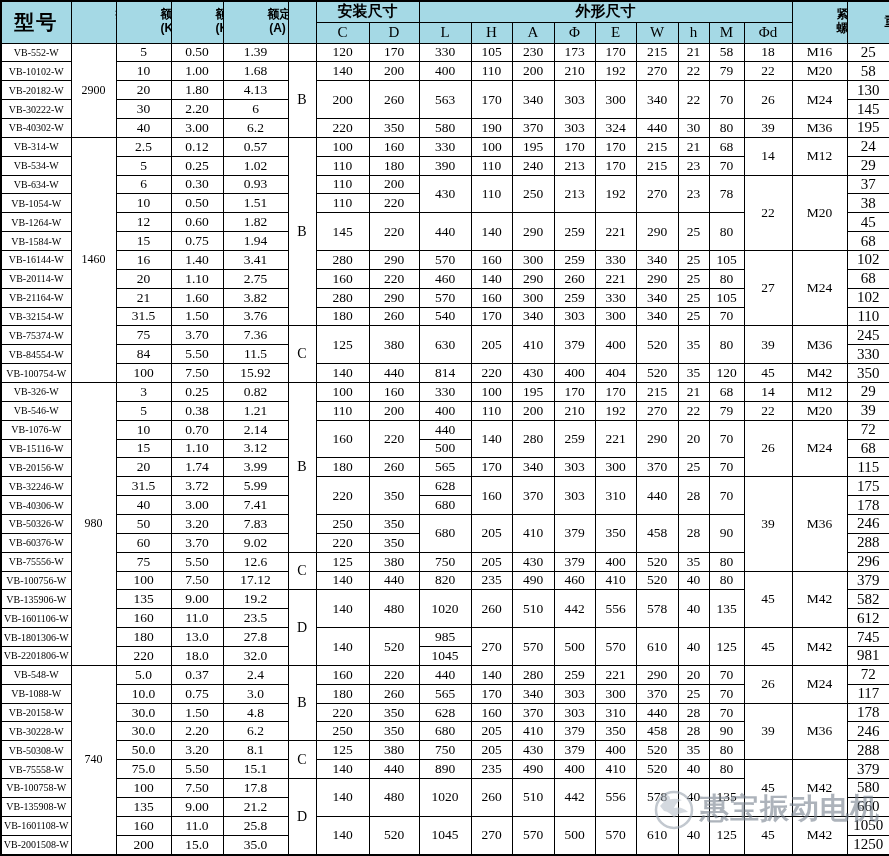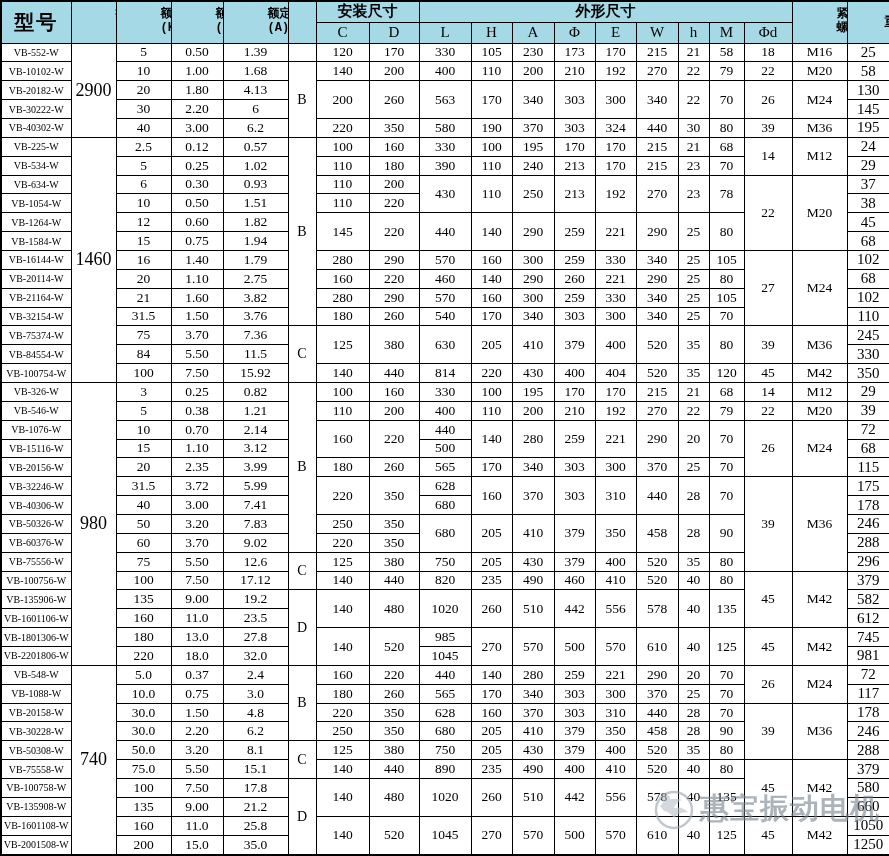--- a/index.html
+++ b/index.html
@@ -1,28 +1,28 @@
 <!DOCTYPE html>
 <html><head>
 <meta charset="utf-8">
 <style>
   html,body{margin:0;padding:0;width:889px;height:856px;background:#fff;overflow:hidden;position:relative;}
   body{font-family:"Liberation Serif", serif;}
   table{border-collapse:collapse;table-layout:fixed;width:889px;height:856px;border:2px solid #000;}
   th,td{border:1px solid #000;text-align:center;vertical-align:middle;padding:0;overflow:hidden;white-space:nowrap;color:#000;}
-  thead th{background:#a5d9e5;font-weight:bold;font-family:Liberation Mono, monospace;}
+  thead th{background:#a5d9e5;font-weight:bold;font-family:Liberation Sans, sans-serif;}
   thead tr{height:21px;}
   th.big{font-size:20px;letter-spacing:2px;}
   th.two-line{font-size:12px;line-height:1.15;padding-left:44px;}
   th.mid{font-size:15px;font-weight:bold;}
   th.sub{font-family:"Liberation Serif", serif;font-size:15px;font-weight:normal;}
   th.weight-h{font-size:13px;letter-spacing:1px;padding-left:37px;}
   td{font-size:13.5px;}
   td.col-0{font-size:10px;}
-  td.col-1{font-size:18px;}
+  td.col-1{font-size:12px;}
   td.col-5{font-size:14px;}
   td.col-18{font-size:15px;}
   .watermark{position:absolute;left:652px;top:786px;display:flex;align-items:center;gap:4px;opacity:.6;pointer-events:none;z-index:5;}
   .watermark .wm-text{font-size:29px;font-weight:bold;color:#77828f;font-family:"Liberation Sans", sans-serif;letter-spacing:1px;}
   .wm-logo{flex:0 0 auto;}
 </style>
 </head>
 <body>
 
 <table>
@@ -170,21 +170,21 @@
         <td class="col-11">303</td>
         <td class="col-12">324</td>
         <td class="col-13">440</td>
         <td class="col-14">30</td>
         <td class="col-15">80</td>
         <td class="col-16">39</td>
         <td class="col-17">M36</td>
         <td class="col-18">195</td>
       </tr>
       <tr>
-        <td class="col-0">VB-225-W</td>
+        <td class="col-0">VB-314-W</td>
         <td rowspan="13" class="col-1">1460</td>
         <td class="col-2">2.5</td>
         <td class="col-3">0.12</td>
         <td class="col-4">0.57</td>
         <td rowspan="10" class="col-5">B</td>
         <td class="col-6">100</td>
         <td class="col-7">160</td>
         <td class="col-8">330</td>
         <td class="col-9">100</td>
         <td class="col-10">195</td>
@@ -263,21 +263,21 @@
         <td class="col-0">VB-1584-W</td>
         <td class="col-2">15</td>
         <td class="col-3">0.75</td>
         <td class="col-4">1.94</td>
         <td class="col-18">68</td>
       </tr>
       <tr>
         <td class="col-0">VB-16144-W</td>
         <td class="col-2">16</td>
         <td class="col-3">1.40</td>
-        <td class="col-4">1.79</td>
+        <td class="col-4">3.41</td>
         <td class="col-6">280</td>
         <td class="col-7">290</td>
         <td class="col-8">570</td>
         <td class="col-9">160</td>
         <td class="col-10">300</td>
         <td class="col-11">259</td>
         <td class="col-12">330</td>
         <td class="col-13">340</td>
         <td class="col-14">25</td>
         <td class="col-15">105</td>
@@ -445,21 +445,21 @@
         <td class="col-0">VB-15116-W</td>
         <td class="col-2">15</td>
         <td class="col-3">1.10</td>
         <td class="col-4">3.12</td>
         <td class="col-8">500</td>
         <td class="col-18">68</td>
       </tr>
       <tr>
         <td class="col-0">VB-20156-W</td>
         <td class="col-2">20</td>
-        <td class="col-3">2.35</td>
+        <td class="col-3">1.74</td>
         <td class="col-4">3.99</td>
         <td class="col-6">180</td>
         <td class="col-7">260</td>
         <td class="col-8">565</td>
         <td class="col-9">170</td>
         <td class="col-10">340</td>
         <td class="col-11">303</td>
         <td class="col-12">300</td>
         <td class="col-13">370</td>
         <td class="col-14">25</td>

